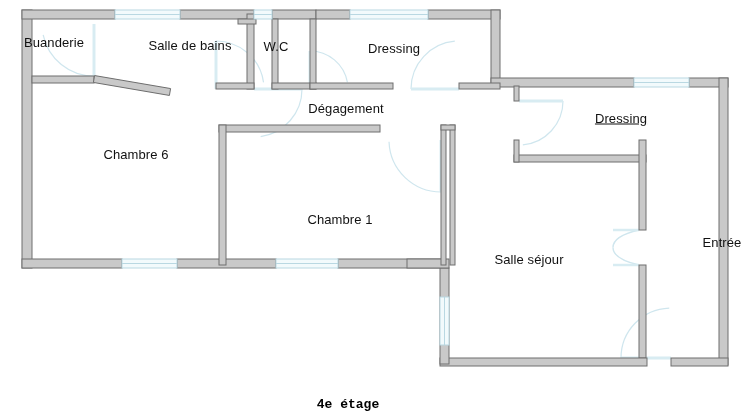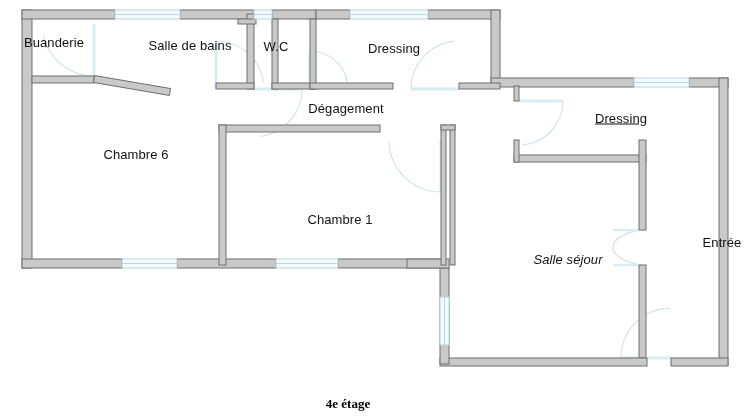--- a/index.html
+++ b/index.html
@@ -31,21 +31,21 @@
     position: absolute;
     font-family: "Liberation Sans", sans-serif;
     font-size: 13px;
     color: #111111;
     white-space: nowrap;
     transform: translate(-50%, -50%);
     letter-spacing: 0.1px;
   }
   .plan-caption {
     position: absolute;
-    font-family: Liberation Serif, serif;
+    font-family: Liberation Mono, monospace;
     font-size: 13px;
     font-weight: bold;
     color: #000000;
     white-space: nowrap;
     transform: translate(-50%, -50%);
     text-align: center;
   }
 </style>
 </head>
 <body>
@@ -134,19 +134,19 @@
 
   <div id="labels-layer">
       <div class="room-label" style="left: 54px; top: 42px;">Buanderie</div>
       <div class="room-label" style="left: 190px; top: 45px; text-align: right;">Salle de bains</div>
       <div class="room-label" style="left: 276px; top: 46px; text-align: center;">W.C</div>
       <div class="room-label" style="left: 394px; top: 48px;">Dressing</div>
       <div class="room-label" style="left: 346px; top: 108px;">Dégagement</div>
       <div class="room-label" style="left: 621px; top: 118px; text-decoration: underline;">Dressing</div>
       <div class="room-label" style="left: 136px; top: 154px;">Chambre 6</div>
       <div class="room-label" style="left: 340px; top: 192px; margin-top: 27px;">Chambre 1</div>
-      <div class="room-label" style="left: 568px; top: 259px; font-style: italic;">Salle séjour</div>
+      <div class="room-label" style="left: 529px; top: 259px;">Salle séjour</div>
       <div class="room-label" style="left: 722px; top: 242px;">Entrée</div>
     </div>
 
   <div class="plan-caption" id="plan-caption" style="left: 348px; top: 404px;">4e étage</div>
 
 </div>
 
 </body></html>

